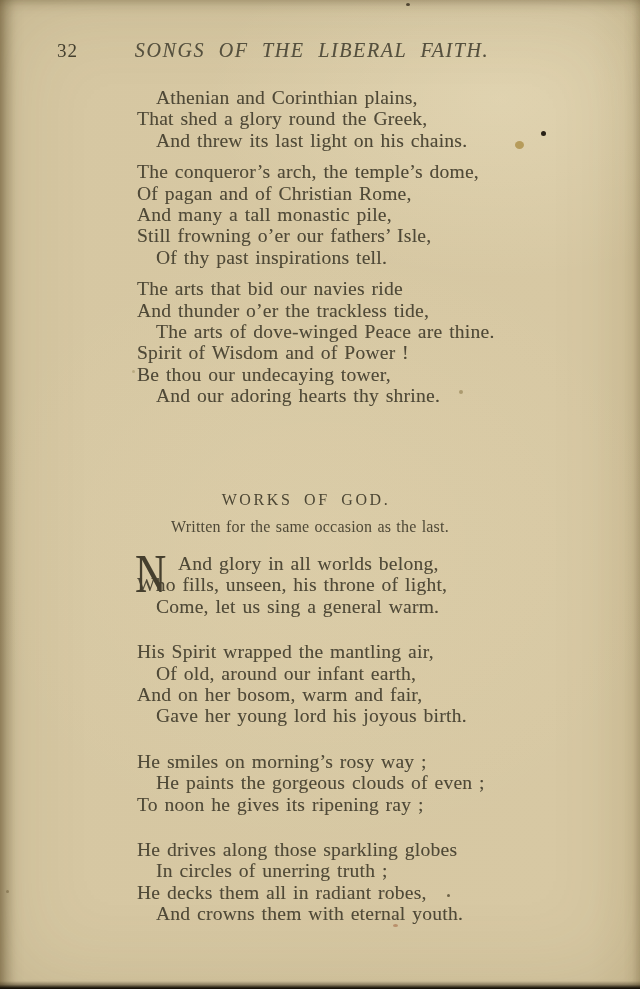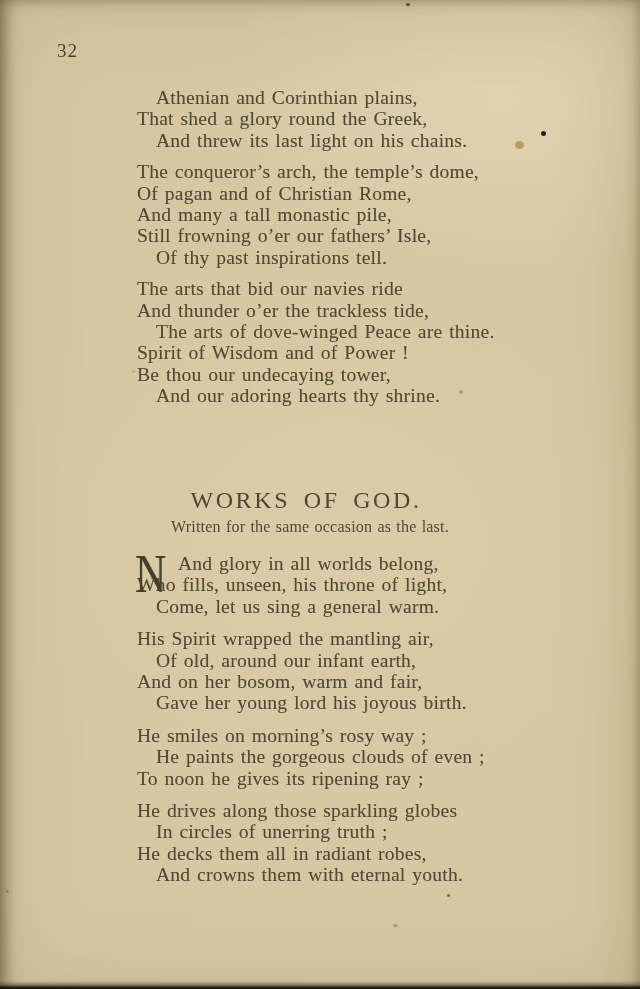--- a/index.html
+++ b/index.html
@@ -37,35 +37,35 @@
   .poem{
     position:absolute;left:137px;width:420px;
     font-size:19.5px;line-height:21.4px;
     letter-spacing:.25px;word-spacing:1.6px;
     text-shadow:.2px .3px 0 rgba(79,73,55,.3);
     font-family:Liberation Serif, serif;
   }
   #poem1{top:87px;}
   #poem2{top:553px;}
   .stanza{position:relative;}
-  .stanza + .stanza{margin-top:11px;}
+  .stanza + .stanza{margin-top:24px;}
   #poem1 .stanza + .stanza{margin-top:10px;}
   .line{height:21.4px;white-space:nowrap;}
   .line.indent{padding-left:19px;}
   .line.dc1{padding-left:31px;}
   .line.dc2{padding-left:41px;}
   .dropcap{
     position:absolute;left:-2px;top:1px;
     font-size:54px;line-height:40px;
     transform:scaleX(.8);transform-origin:0 0;
     color:#453f2e;letter-spacing:0;
   }
   .section-title{
     position:absolute;left:0;top:490px;width:612px;
-    text-align:center;font-size:24px;line-height:20px;
+    text-align:center;font-size:16px;line-height:20px;
     letter-spacing:2.6px;word-spacing:5px;color:#4c4634;
   }
   .section-subtitle{
     position:absolute;left:0;top:519px;width:620px;
     text-align:center;font-size:16px;line-height:15px;
     letter-spacing:.2px;word-spacing:1px;color:#4f4937;
   }
   .speck{position:absolute;border-radius:50%;}
   .sp1{left:406px;top:3px;width:4px;height:3px;background:#3c3322;opacity:.85;}
   .sp2{left:541px;top:131px;width:5px;height:5px;background:#282117;}
@@ -75,20 +75,21 @@
   .sp6{left:447px;top:894px;width:3px;height:3px;background:#5a5138;opacity:.85;}
   .sp7{left:6px;top:890px;width:3px;height:3px;background:#6b5c39;opacity:.5;}
   .sp8{left:132px;top:370px;width:3px;height:3px;background:#8d7c4c;opacity:.4;}
 </style>
 </head>
 <body>
 
 <div class="page">
 
   <div class="pagenum">32</div>
+  <div class="running-title">SONGS OF THE LIBERAL FAITH.</div>
 
   <div id="poem1" class="poem">
       <div class="stanza">
         <div class="line indent">Athenian and Corinthian plains,</div>
         <div class="line">That shed a glory round the Greek,</div>
         <div class="line indent">And threw its last light on his chains.</div>
       </div>
       <div class="stanza">
         <div class="line">The conqueror’s arch, the temple’s dome,</div>
         <div class="line">Of pagan and of Christian Rome,</div>

